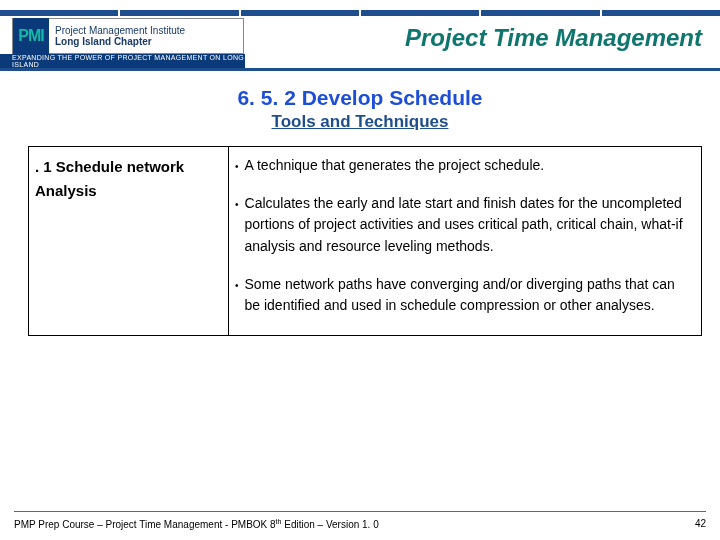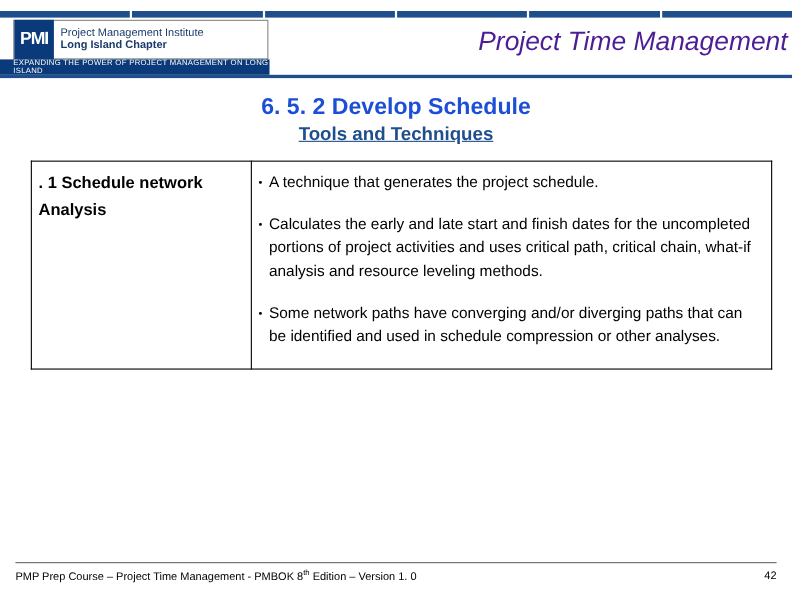--- a/index.html
+++ b/index.html
@@ -1,25 +1,25 @@
 <!DOCTYPE html>
 <html><head>
 <meta charset="utf-8">
 <style>
   * { box-sizing: border-box; margin: 0; padding: 0; }
   html, body { width: 720px; height: 540px; font-family: Arial, Helvetica, sans-serif; background: #fff; }
   .slide { width: 720px; height: 540px; position: relative; display: flex; flex-direction: column; }
   .header { position: relative; height: 72px; }
   .logo { position: absolute; left: 12px; top: 18px; width: 232px; height: 36px; background: linear-gradient(#fff,#fff); border:1px solid #888; display:flex; align-items:center; }
-  .logo-pmi { width:36px; height:36px; background:#0a3a7a; color:#ffffff; font-weight:bold; font-size:16px; display:flex; align-items:center; justify-content:center; letter-spacing:-1px; }
+  .logo-pmi { width:36px; height:36px; background:#0a3a7a; color:#14b8a6; font-weight:bold; font-size:16px; display:flex; align-items:center; justify-content:center; letter-spacing:-1px; }
   .logo-text { flex:1; padding:2px 6px; font-size:10px; color:#1a3a6a; line-height:1.1; }
   .tagline-bar { position:absolute; left:0; top:54px; width:245px; height:14px; background:#0a3a7a; color:#fff; font-size:7px; letter-spacing:0.3px; display:flex; align-items:center; padding-left:12px; }
   .top-stripes { position:absolute; left:0; top:10px; width:720px; height:6px; display:flex; gap:2px; }
   .top-stripes span { flex:1; background:#1e4e8c; height:6px; }
-  .title { position:absolute; right:4px; top:24px; font-size:24px; font-weight:normal; font-style:italic; color:#4c1d95; }
+  .title { position:absolute; right:18px; top:24px; font-size:24px; font-weight:bold; font-style:italic; color:#0f766e; }
   .hr1 { position:absolute; left:0; top:68px; width:720px; height:3px; background:#1e4e8c; }
   .section { text-align:center; margin-top:14px; }
   .sec-num { font-size:21px; font-weight:bold; color:#1d4ed8; }
   .sec-sub { font-size:17px; font-weight:bold; color:#1e4e8c; text-decoration:underline; margin-top:2px; }
   .table-wrap { padding: 14px 18px 15px 28px; }
   table { border-collapse:collapse; width:100%; }
   td { border:1px solid #000; vertical-align:top; padding:8px 8px 14px 6px; }
   .col-left { width:200px; font-weight:bold; font-size:15px; line-height:1.6; }
   .col-right { font-size:14px; }
   ul.bullets { list-style:none; }

